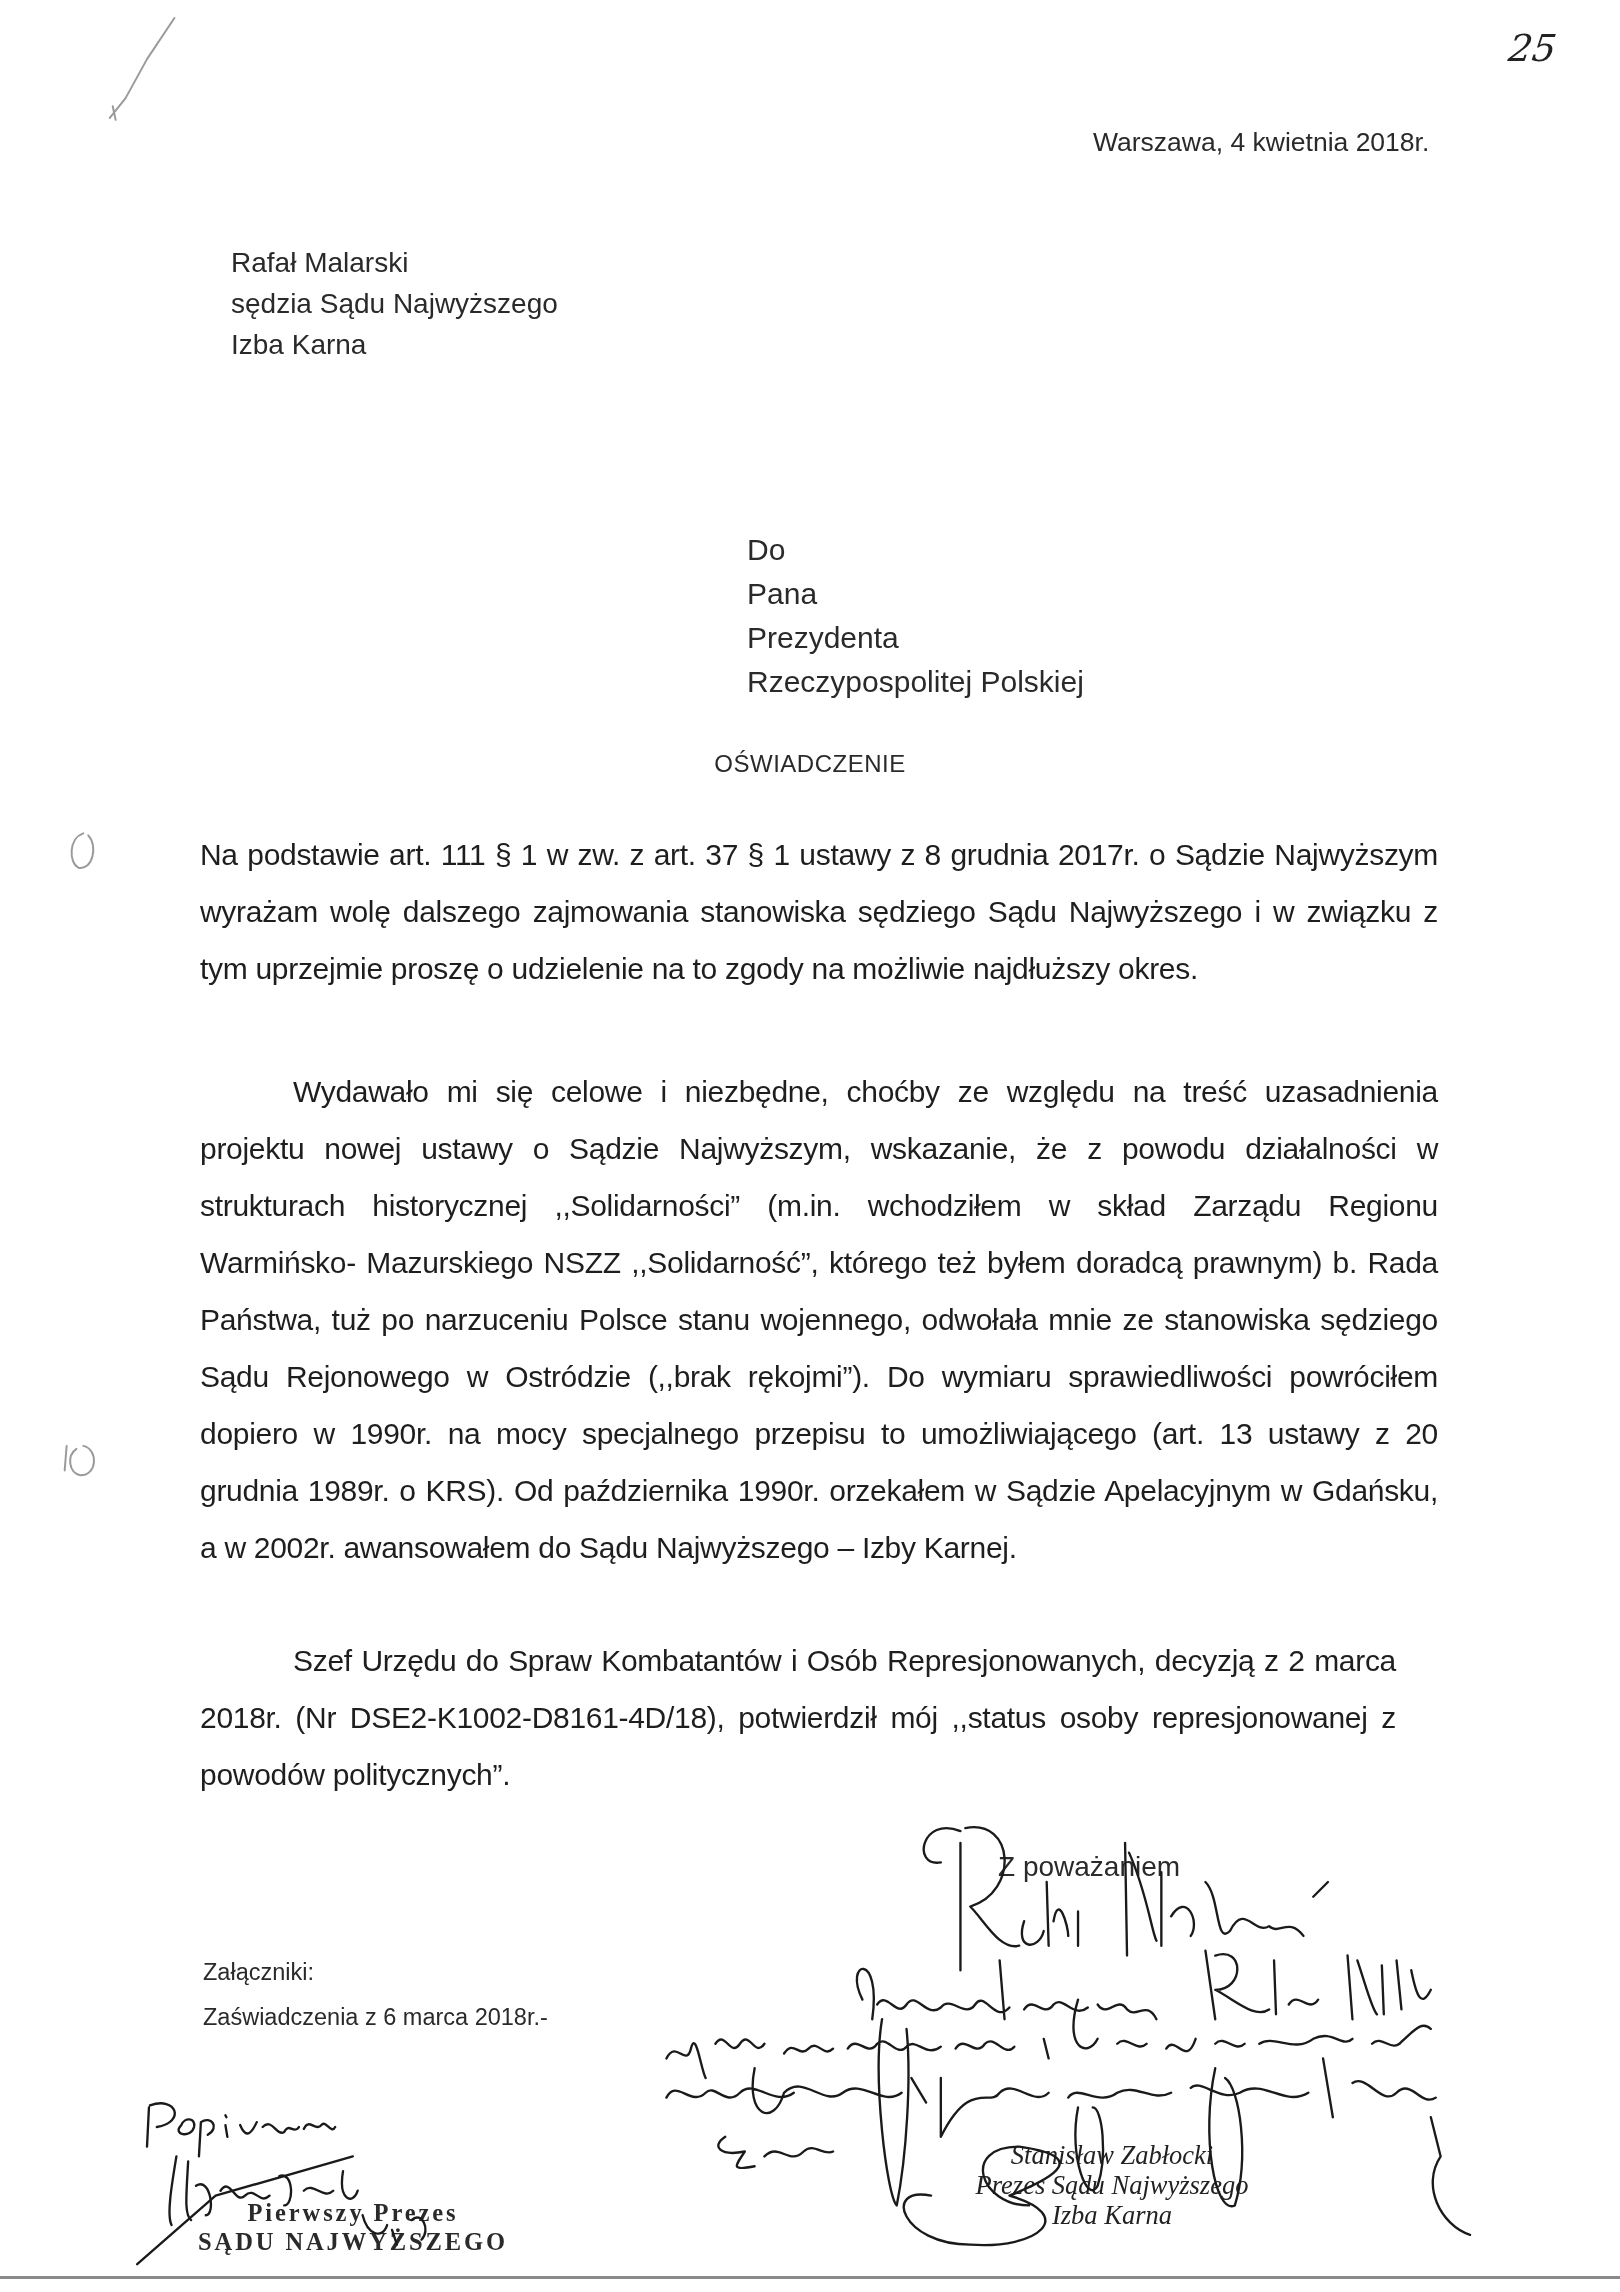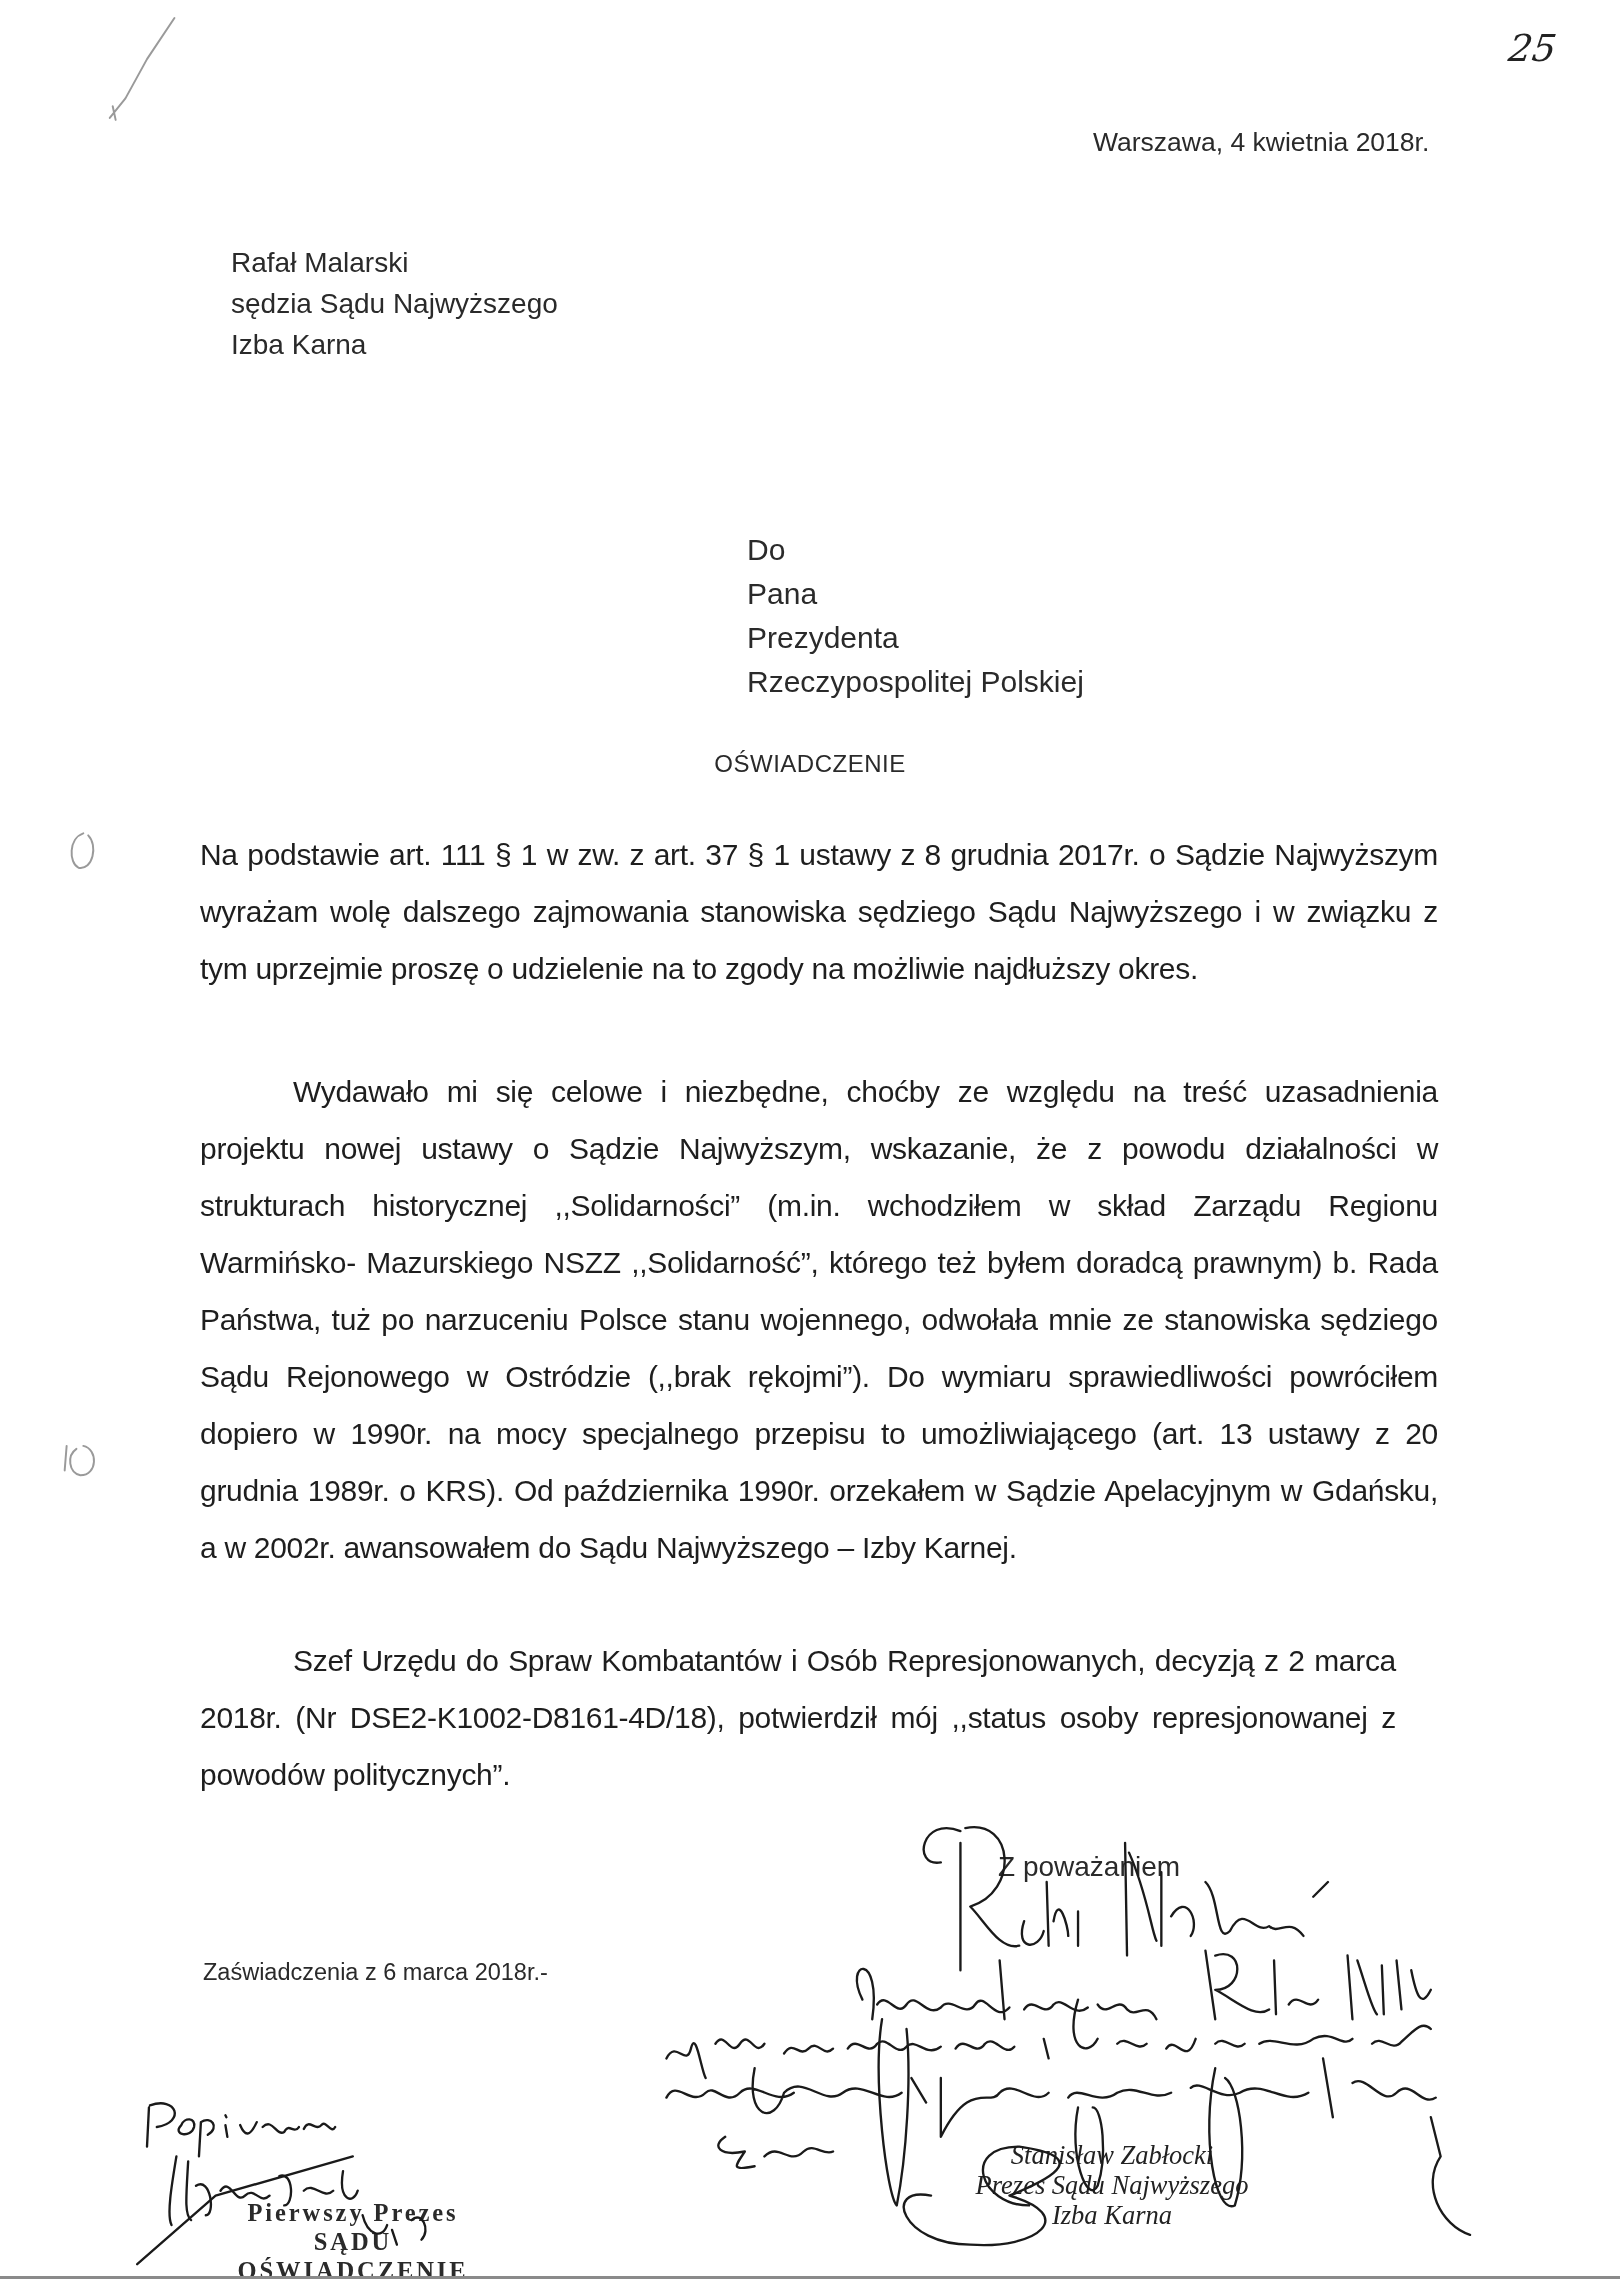--- a/index.html
+++ b/index.html
@@ -53,32 +53,33 @@
 
 <div class="abs doc-title">OŚWIADCZENIE</div>
 
 <div class="abs paragraph p1">Na podstawie art. 111 § 1 w zw. z art. 37 § 1 ustawy z 8 grudnia 2017r. o Sądzie Najwyższym wyrażam wolę dalszego zajmowania stanowiska sędziego Sądu Najwyższego i w związku z tym uprzejmie proszę o udzielenie na to zgody na możliwie najdłuższy okres.</div>
 <div class="abs paragraph indent p2">Wydawało mi się celowe i niezbędne, choćby ze względu na treść uzasadnienia projektu nowej ustawy o Sądzie Najwyższym, wskazanie, że z powodu działalności w strukturach historycznej ,,Solidarności” (m.in. wchodziłem w skład Zarządu Regionu Warmińsko- Mazurskiego NSZZ ,,Solidarność”, którego też byłem doradcą prawnym) b. Rada Państwa, tuż po narzuceniu Polsce stanu wojennego, odwołała mnie ze stanowiska sędziego Sądu Rejonowego w Ostródzie (,,brak rękojmi”). Do wymiaru sprawiedliwości powróciłem dopiero w 1990r. na mocy specjalnego przepisu to umożliwiającego (art. 13 ustawy z 20 grudnia 1989r. o KRS). Od października 1990r. orzekałem w Sądzie Apelacyjnym w Gdańsku, a w 2002r. awansowałem do Sądu Najwyższego – Izby Karnej.</div>
 <div class="abs paragraph indent p3">Szef Urzędu do Spraw Kombatantów i Osób Represjonowanych, decyzją z 2 marca 2018r. (Nr DSE2-K1002-D8161-4D/18), potwierdził mój ,,status osoby represjonowanej z powodów politycznych”.</div>
 
 <div class="abs closing">Z poważaniem</div>
 
 <div class="abs attachments">
+  <div>Załączniki:</div>
   <div>Zaświadczenia z 6 marca 2018r.-</div>
 </div>
 
 <div class="abs stamp-zablocki">
   <div>Stanisław Zabłocki</div>
   <div>Prezes Sądu Najwyższego</div>
   <div>Izba Karna</div>
 </div>
 
 <div class="abs stamp-first-president">
   <div>Pierwszy Prezes</div>
-  <div>SĄDU OŚWIADCZENIE</div>
+  <div>SĄDU NAJWYŻSZEGO</div>
 </div>
 
 <svg class="handwriting" viewBox="0 0 1653 2339">
 
   <g class="faint">
     <path d="M178 18 L150 60 L128 100 L112 120 M115 108 L118 122"></path>
   </g>
 
   <g class="faint">
     <path d="M85 850 C70 855 70 880 80 885 C95 888 100 862 90 852"></path>

